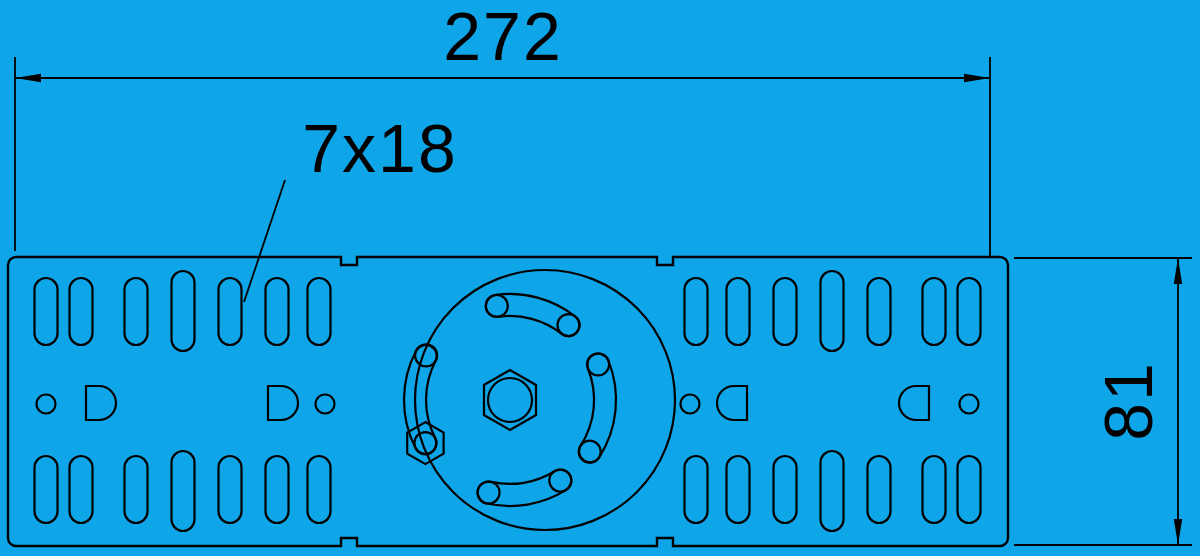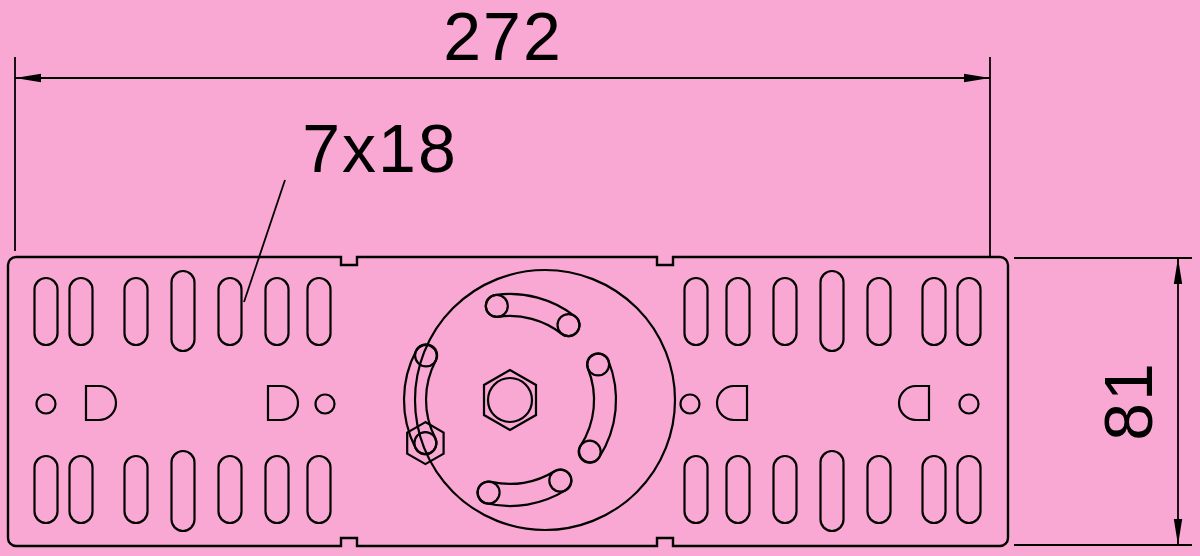--- a/index.html
+++ b/index.html
@@ -8,21 +8,21 @@
     background: #ffffff;
     width: 1200px;
     height: 556px;
     overflow: hidden;
     font-family: "Liberation Sans", sans-serif;
   }
   .drawing-wrap {
     position: relative;
     width: 1200px;
     height: 556px;
-    background: #f9a8d4;
+    background: #0ea5e9;
   }
   svg text {
     fill: #000000;
     font-family: "Liberation Sans", sans-serif;
     font-size: 68px;
     letter-spacing: 2px;
   }
   .thin  { stroke: #000; stroke-width: 1.8; fill: none; }
   .med   { stroke: #000; stroke-width: 2.2; fill: none; }
   .thick { stroke: #000; stroke-width: 2.4; fill: none; }

